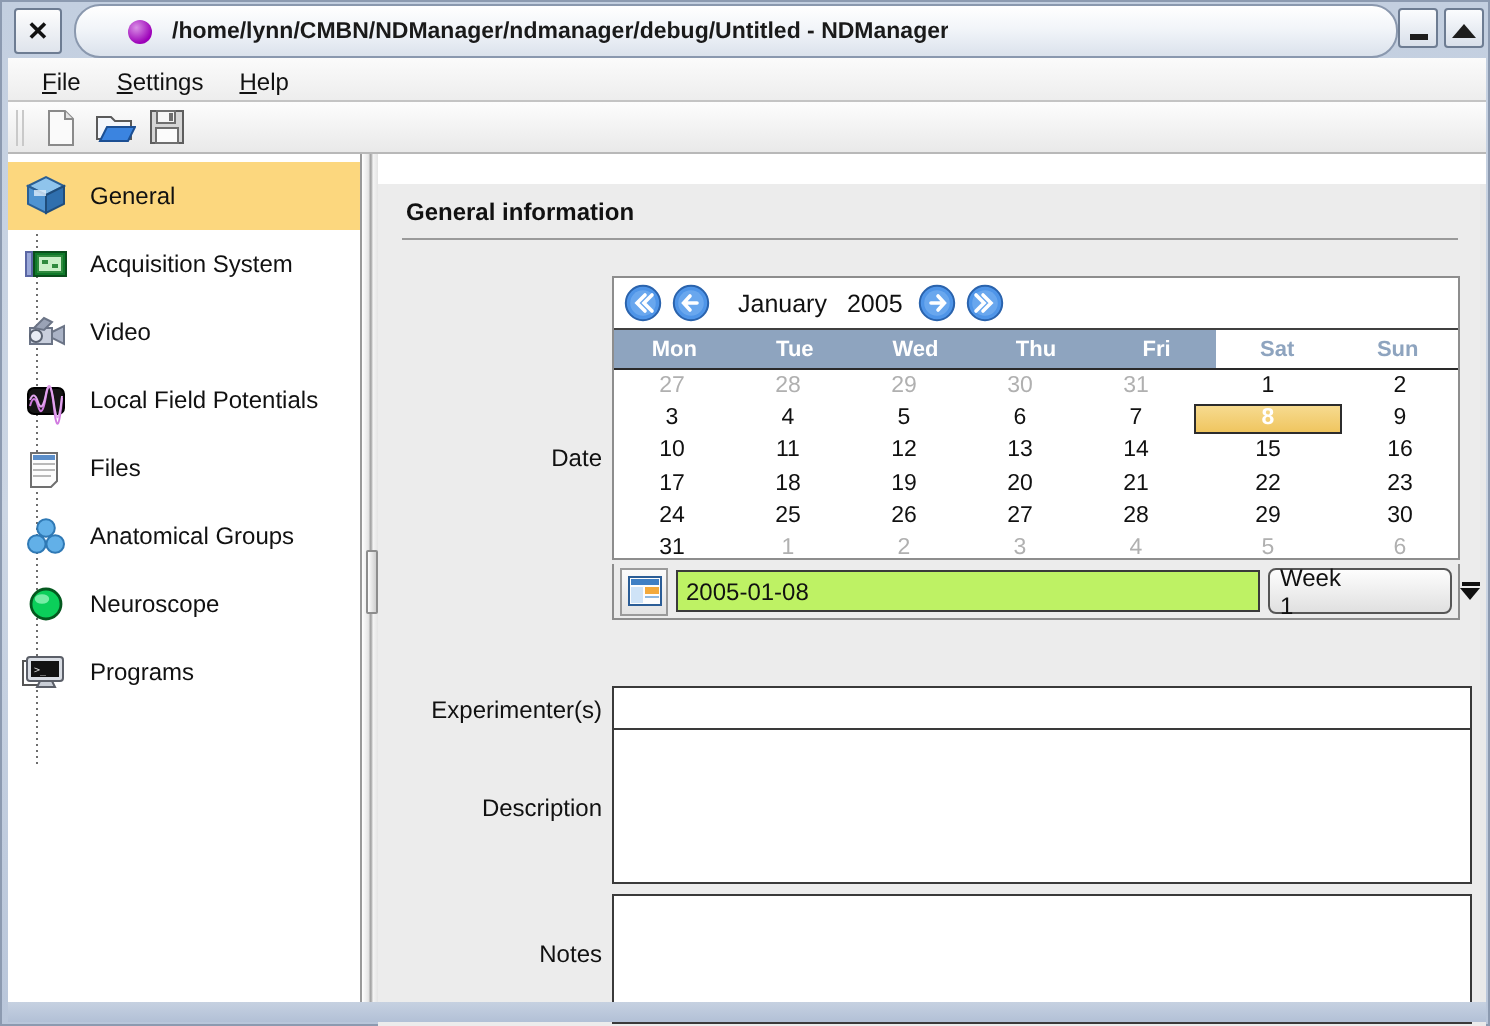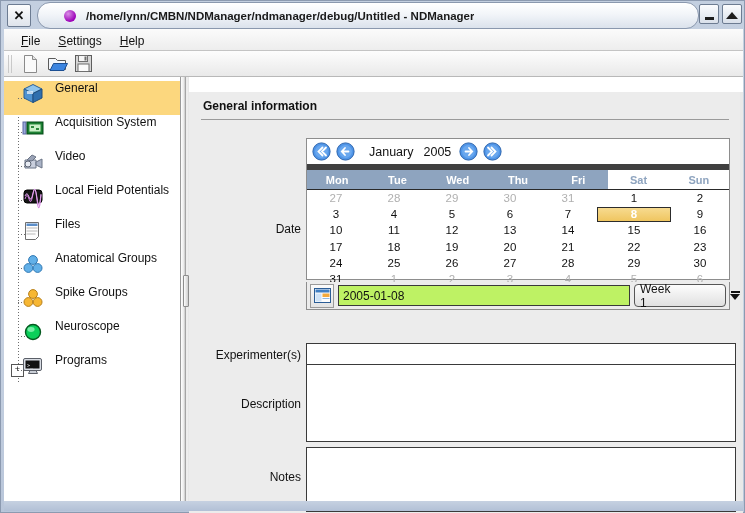--- a/index.html
+++ b/index.html
@@ -96,22 +96,22 @@
     border:1px solid #8d8d8d;border-radius:1px;
   }
   .panel{
     position:absolute;left:185px;top:0;width:554px;height:424px;
     background:#ececec;
     margin-top:15px;
   }
   
   .tree{position:relative;padding-top:4px;}
   .trow{
-    position:relative;height:34px;display:flex;align-items:flex-start;
-    padding-left:16px;box-sizing:border-box;
+    position:relative;height:34px;display:flex;align-items:center;
+    padding-left:6px;box-sizing:border-box;
   }
   .trow.selected{background:#fcd77e;width:176px;}
   .trow .lbl{margin-left:9px;font-size:12px;color:#111;white-space:nowrap;}
   .dotline{
     position:absolute;left:14px;top:0;width:1px;height:100%;
     background:repeating-linear-gradient(to bottom,#6d6d6d 0 1px,transparent 1px 3px);
   }
   .dotstub{
     position:absolute;left:14px;top:17px;width:10px;height:1px;
     background:repeating-linear-gradient(to right,#6d6d6d 0 1px,transparent 1px 3px);
@@ -136,21 +136,21 @@
     background:#fff;border:1px solid #3a3a3a;box-sizing:border-box;
     font-size:12px;color:#111;padding:20px 4px;font-family:"Liberation Sans",sans-serif;
   }
   
   .cal{
     position:absolute;left:117px;top:46px;width:424px;height:142px;
     background:#fff;border:1px solid #8d8d8d;box-sizing:border-box;
   }
   .cal-nav{
     height:25px;display:flex;align-items:center;background:#fff;
-    border-bottom:6px solid #404040;
+    border-bottom:1px solid #404040;
   }
   .navbtn{width:19px;height:19px;margin-left:5px;flex:0 0 auto;}
   .cal-month{font-size:12.5px;color:#111;margin:0 10px 0 14px;}
   .cal-year{font-size:12.5px;color:#111;margin-right:8px;}
   .cal-head{
     display:grid;grid-template-columns:repeat(7,1fr);height:19px;
   }
   .cal-head div{
     display:flex;align-items:center;justify-content:center;
     font-size:11px;font-weight:bold;color:#fff;
@@ -338,31 +338,20 @@
           <span class="ico">
             <svg width="26" height="26" viewBox="0 0 26 26">
               <circle cx="13" cy="9" r="4.4" fill="#62b0e8" stroke="#2f79b5"></circle>
               <circle cx="8.4" cy="17" r="4.4" fill="#62b0e8" stroke="#2f79b5"></circle>
               <circle cx="17.6" cy="17" r="4.4" fill="#62b0e8" stroke="#2f79b5"></circle>
             </svg>
           </span>
           <span class="lbl">Anatomical Groups</span>
         </div>
 
-        <div class="trow">
-          <div class="dotstub"></div>
-          <span class="ico">
-            <svg width="26" height="26" viewBox="0 0 26 26">
-              <circle cx="13" cy="9" r="4.4" fill="#f7b733" stroke="#b8801a"></circle>
-              <circle cx="8.4" cy="17" r="4.4" fill="#f7b733" stroke="#b8801a"></circle>
-              <circle cx="17.6" cy="17" r="4.4" fill="#f7b733" stroke="#b8801a"></circle>
-            </svg>
-          </span>
-          <span class="lbl">Spike Groups</span>
-        </div>
 
         <div class="trow">
           <div class="dotstub"></div>
           <span class="ico">
             <svg width="26" height="26" viewBox="0 0 26 26">
               <circle cx="13" cy="13" r="7.5" fill="#0bcf5a" stroke="#04591f" stroke-width="1.4"></circle>
               <ellipse cx="11" cy="10.5" rx="3.6" ry="2.4" fill="#9bf7bf" opacity="0.75"></ellipse>
             </svg>
           </span>
           <span class="lbl">Neuroscope</span>

